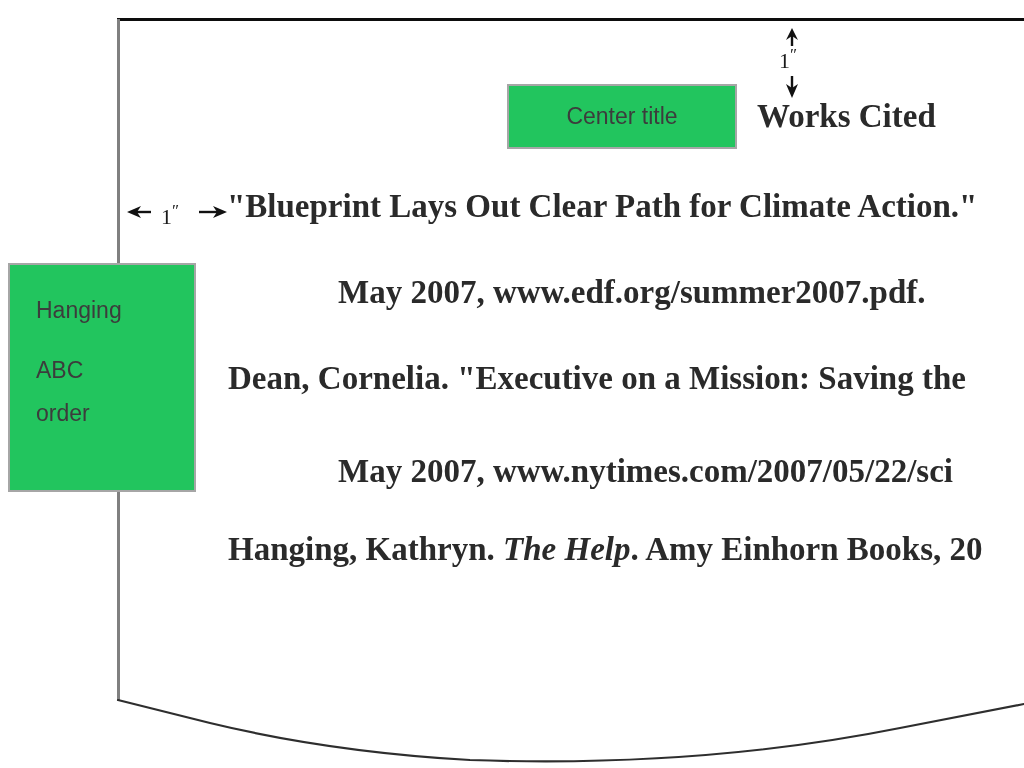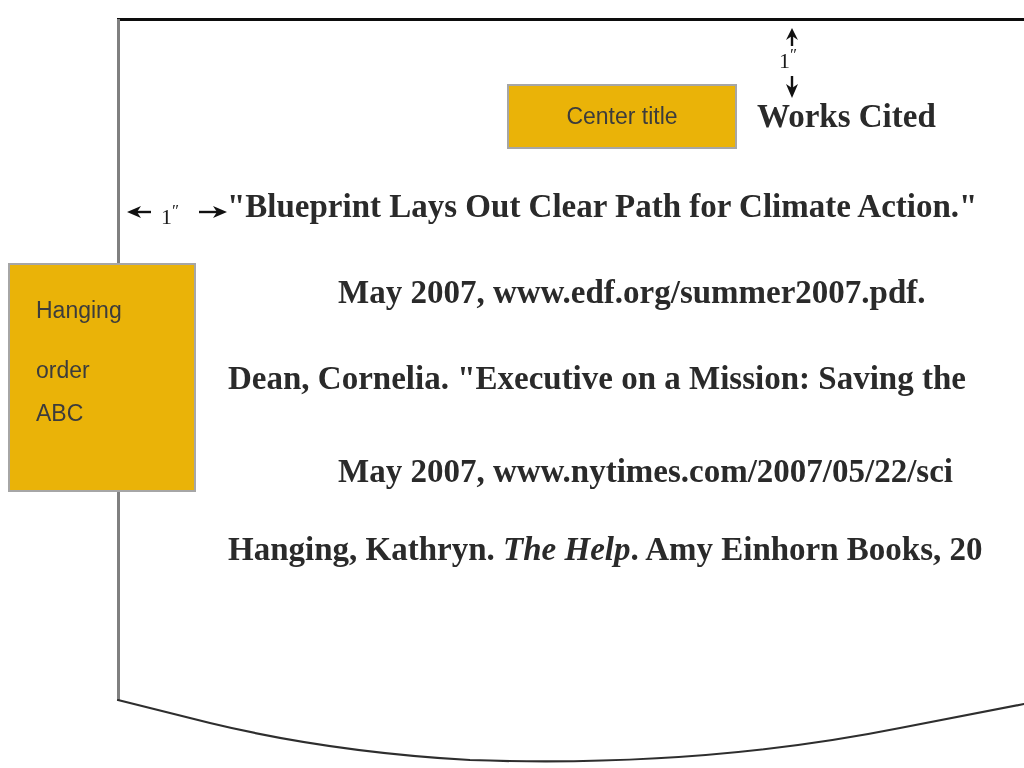--- a/index.html
+++ b/index.html
@@ -74,21 +74,21 @@
   .entry-1b { left: 338px; top: 276px; }
   .entry-2a { left: 228px; top: 362px; }
   .entry-2b { left: 338px; top: 455px; }
   .entry-3a { left: 228px; top: 533px; }
 
   .doc-text i { font-style: italic; }
 
   
   .callout {
     position: absolute;
-    background: #eab308;
+    background: #22c55e;
     border: 2px solid #a6a6a6;
     font-family: "Liberation Sans", "DejaVu Sans", sans-serif;
     color: #3c3c3c;
   }
   .callout-center-title {
     left: 507px;
     top: 84px;
     width: 230px;
     height: 65px;
     display: flex;
@@ -211,17 +211,17 @@
 
   <div class="doc-text entry-line entry-2a">Dean, Cornelia. "Executive on a Mission: Saving the</div>
 
   <div class="doc-text entry-line entry-2b">May 2007, www.nytimes.com/2007/05/22/sci</div>
 
   <div class="doc-text entry-line entry-3a"><span>Hanging, Kathryn. </span><i>The Help</i><span>. Amy Einhorn Books, 20</span></div>
 
   <div class="callout callout-hanging">
     <div class="callout-line">Hanging</div>
     <div class="callout-gap"></div>
+    <div class="callout-line">ABC</div>
     <div class="callout-line">order</div>
-    <div class="callout-line">ABC</div>
   </div>
 
 </div>
 
 </body></html>

